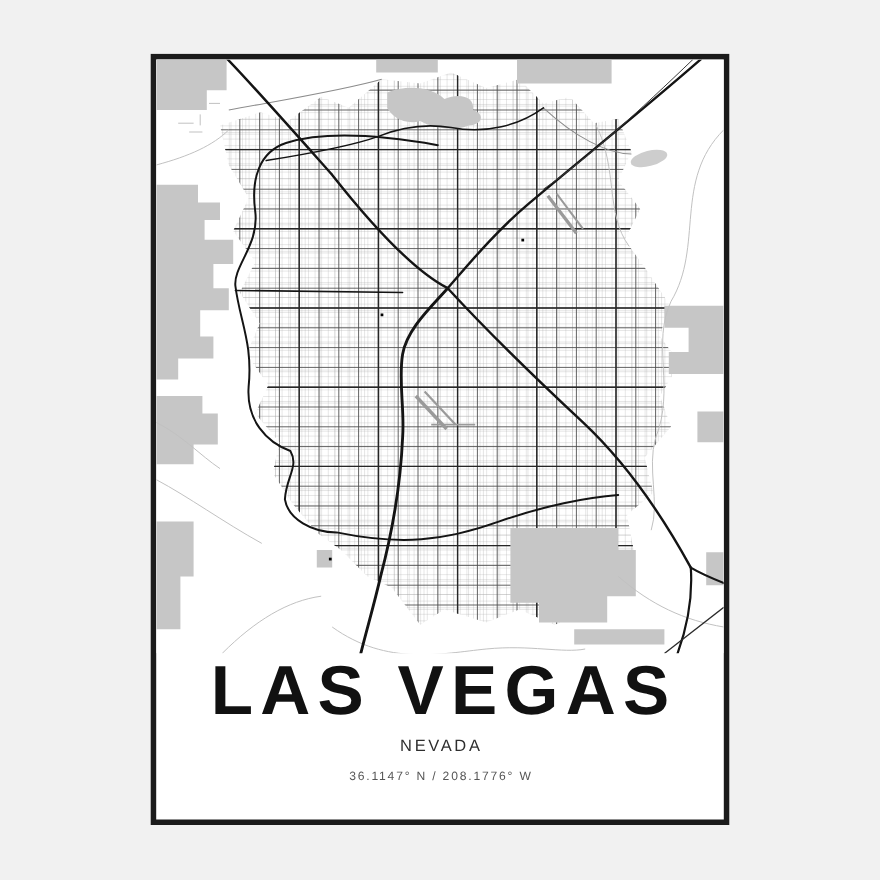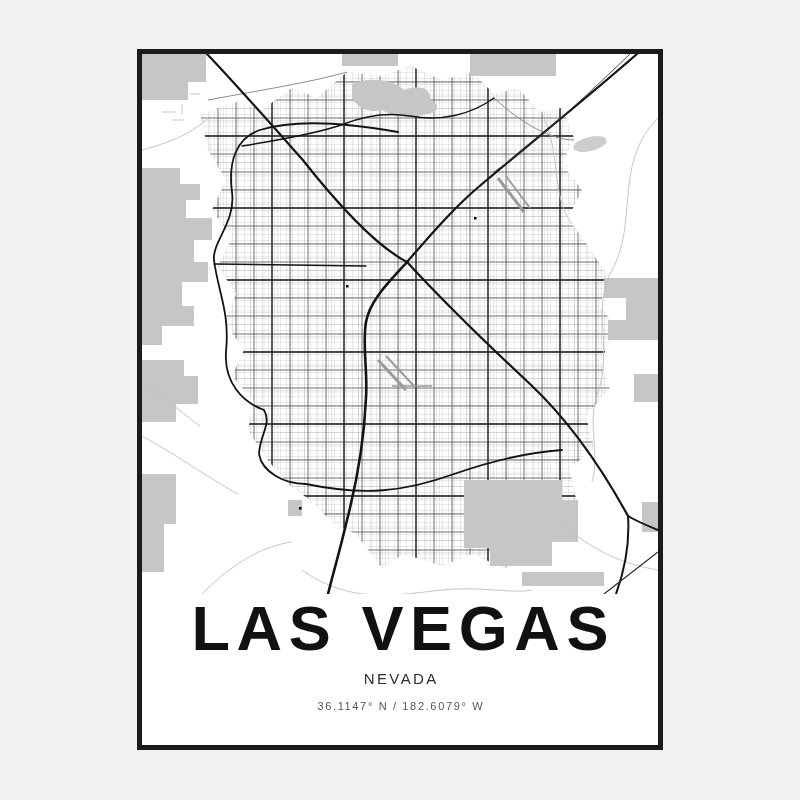--- a/index.html
+++ b/index.html
@@ -194,17 +194,17 @@
 
         <rect x="157" y="453" width="2.5" height="2.5" fill="#000"></rect>
         <rect x="332" y="163" width="2.5" height="2.5" fill="#000"></rect>
         <rect x="204" y="231" width="2.5" height="2.5" fill="#000"></rect>
       </svg>
     </div>
 
     <div class="caption">
       <div class="title">LAS VEGAS</div>
       <div class="subtitle">NEVADA</div>
-      <div class="coords">36.1147° N / 182.6079° W</div>
+      <div class="coords">36.1147° N / 208.1776° W</div>
     </div>
 
   </div>
 </div>
 
 </body></html>

